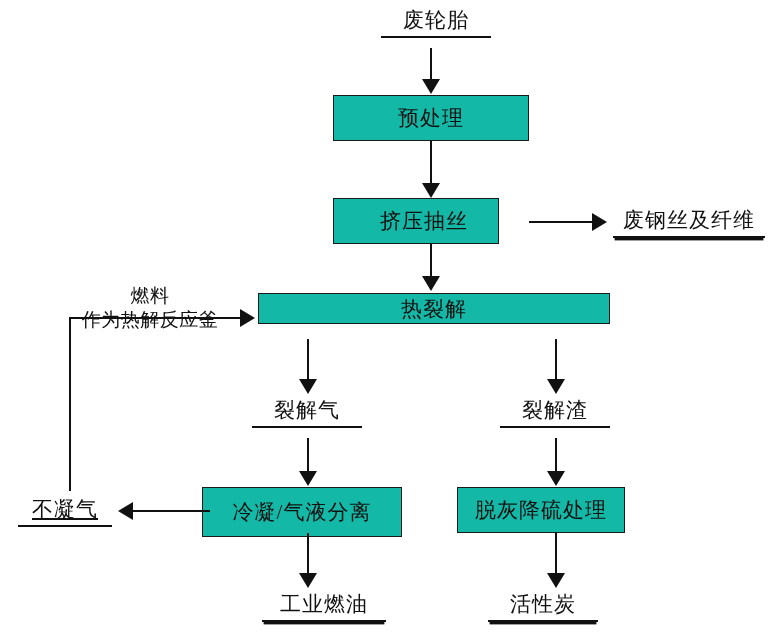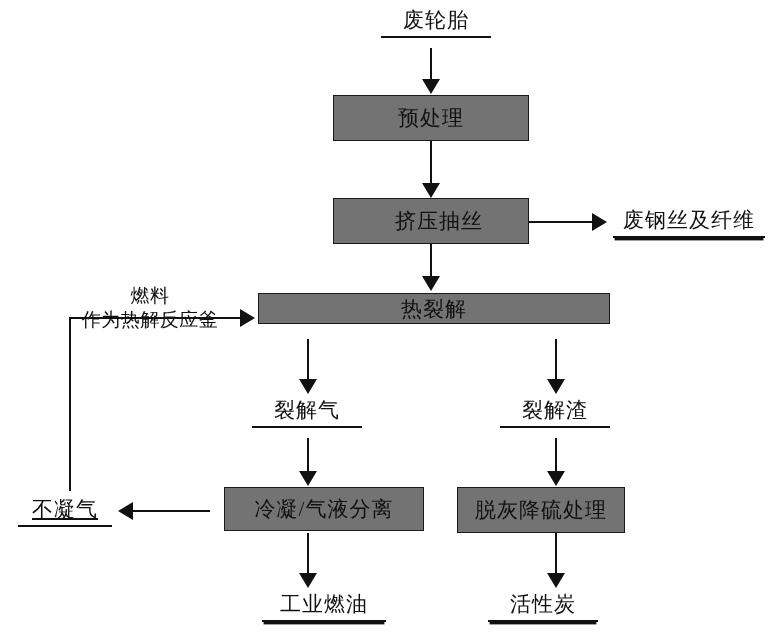--- a/index.html
+++ b/index.html
@@ -14,21 +14,21 @@
     position: relative;
     width: 770px;
     height: 640px;
     background: #ffffff;
     overflow: hidden;
   }
   .node-box {
     position: absolute;
     box-sizing: border-box;
     border: 1.6px solid #1a1a1a;
-    background: #737373;
+    background: #14b8a6;
     display: flex;
     align-items: center;
     justify-content: center;
     font-size: 21px;
     color: #111111;
     letter-spacing: 1px;
     white-space: nowrap;
   }
   .term {
     position: absolute;
@@ -99,21 +99,21 @@
   <div class="term single" style="left:381px; top:6px; width:110px;">废轮胎</div>
 
   <div class="vline" style="left:430px; top:48px; height:33px;"></div>
   <div class="arrow-down" style="left:422px; top:79px;"></div>
 
   <div class="node-box" style="left:333px; top:95px; width:196px; height:46px;">预处理</div>
 
   <div class="vline" style="left:430px; top:141px; height:44px;"></div>
   <div class="arrow-down" style="left:422px; top:183px;"></div>
 
-  <div class="node-box" style="left:333px; top:198px; width:196px; height:46px;padding-left:16px;">挤压抽丝</div>
+  <div class="node-box" style="left:333px; top:198px; width:166px; height:46px;padding-left:16px;">挤压抽丝</div>
 
   <div class="hline" style="left:529px; top:221px; width:64px;"></div>
   <div class="arrow-right" style="left:592px; top:213px;"></div>
   <div class="term double" style="left:613px; top:206px; width:152px;">废钢丝及纤维</div>
 
   <div class="vline" style="left:430px; top:244px; height:34px;"></div>
   <div class="arrow-down" style="left:422px; top:276px;"></div>
 
   <div class="node-box" style="left:258px; top:293px; width:352px; height:31px;">热裂解</div>
 
@@ -133,21 +133,21 @@
   <div class="vline" style="left:555px; top:339px; height:42px;"></div>
   <div class="arrow-down" style="left:547px; top:379px;"></div>
   <div class="term single" style="left:500px; top:396px; width:110px;">裂解渣</div>
 
   <div class="vline" style="left:307px; top:438px; height:35px;"></div>
   <div class="arrow-down" style="left:299px; top:471px;"></div>
 
   <div class="vline" style="left:555px; top:438px; height:35px;"></div>
   <div class="arrow-down" style="left:547px; top:471px;"></div>
 
-  <div class="node-box" style="left:224px; top:487px; width:200px; height:44px;">冷凝/气液分离</div>
+  <div class="node-box" style="left:202px; top:487px; width:200px; height:50px;">冷凝/气液分离</div>
 
   <div class="node-box" style="left:457px; top:487px; width:168px; height:46px;">脱灰降硫处理</div>
 
   <div class="hline" style="left:133px; top:510px; width:77px;"></div>
   <div class="arrow-left" style="left:118px; top:502px;"></div>
   <div class="term single" style="left:18px; top:495px; width:94px;text-decoration:underline;">不凝气</div>
 
   <div class="vline" style="left:307px; top:533px; height:42px;"></div>
   <div class="arrow-down" style="left:299px; top:573px;"></div>
   <div class="term double" style="left:262px; top:590px; width:124px;font-family:Liberation Mono, monospace;">工业燃油</div>

